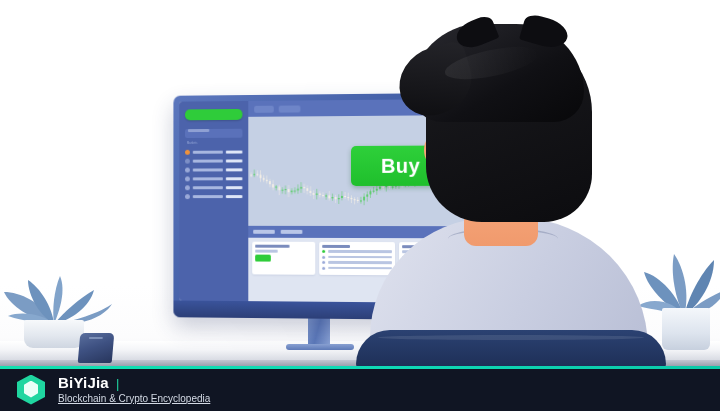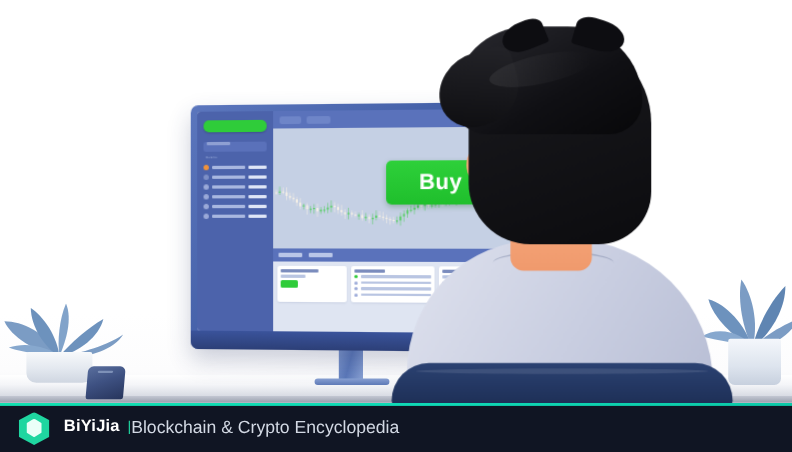--- a/index.html
+++ b/index.html
@@ -155,26 +155,26 @@
   
   #footer { position:absolute; left:0; top:366px; width:720px; height:45px;
             background:#101523; display:flex; align-items:center; padding:0 16px; }
   #footer .accent { position:absolute; left:0; top:0; width:100%; height:3px;
             background:linear-gradient(90deg,#12e0b0 0%,#0fd9b6 55%,#0bc9a8 100%); }
   #brand-logo { width:30px; height:34px; position:relative; flex:none; margin-right:12px; }
   .hexo, .hexi { position:absolute; left:50%; transform:translateX(-50%);
             clip-path:polygon(50% 0%,100% 25%,100% 75%,50% 100%,0% 75%,0% 25%); }
   .hexo { top:3px; width:28px; height:30px; background:#1fd6a0; }
   .hexi { top:9px; width:14px; height:17px; background:#eafff8; }
-  .brand-txt { display:flex; flex-direction:row; justify-content:flex-end; }
+  .brand-txt { display:flex; flex-direction:column; justify-content:flex-end; }
   .brand-line1 { display:flex; align-items:baseline; gap:7px; }
   #brand-name { color:#ffffff; font-size:15px; font-weight:bold; letter-spacing:.2px; }
   #brand-sep { color:#1fd6a0; font-size:13px; }
   #brand-url { color:#1fd6a0; font-size:12.5px; font-weight:bold; }
-  #brand-tag { color:#d3d9e4; font-size:16px; margin-top:2px; }
+  #brand-tag { color:#d3d9e4; font-size:10px; margin-top:2px;text-decoration:underline; }
   #dot-grid { margin-left:auto; display:grid; grid-template-columns:repeat(3,6px);
             grid-template-rows:repeat(3,6px); gap:5px; }
 </style>
 </head>
 <body>
 
 <div id="scene">
 
   <div class="room-bg"></div>
   <div class="desk"></div>

